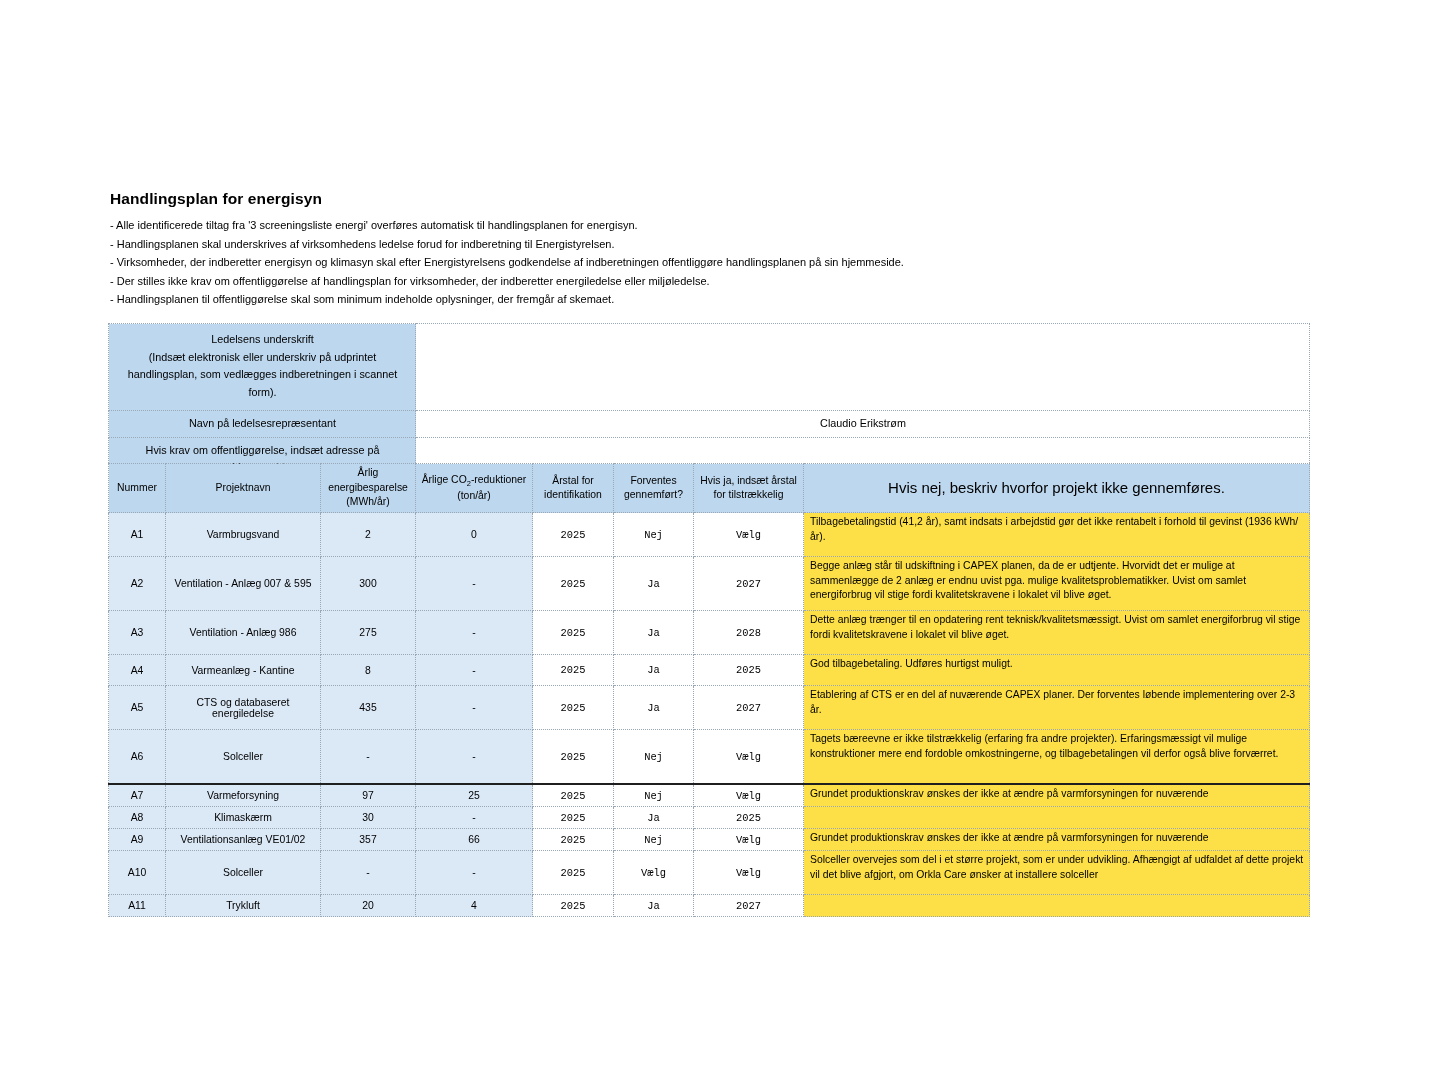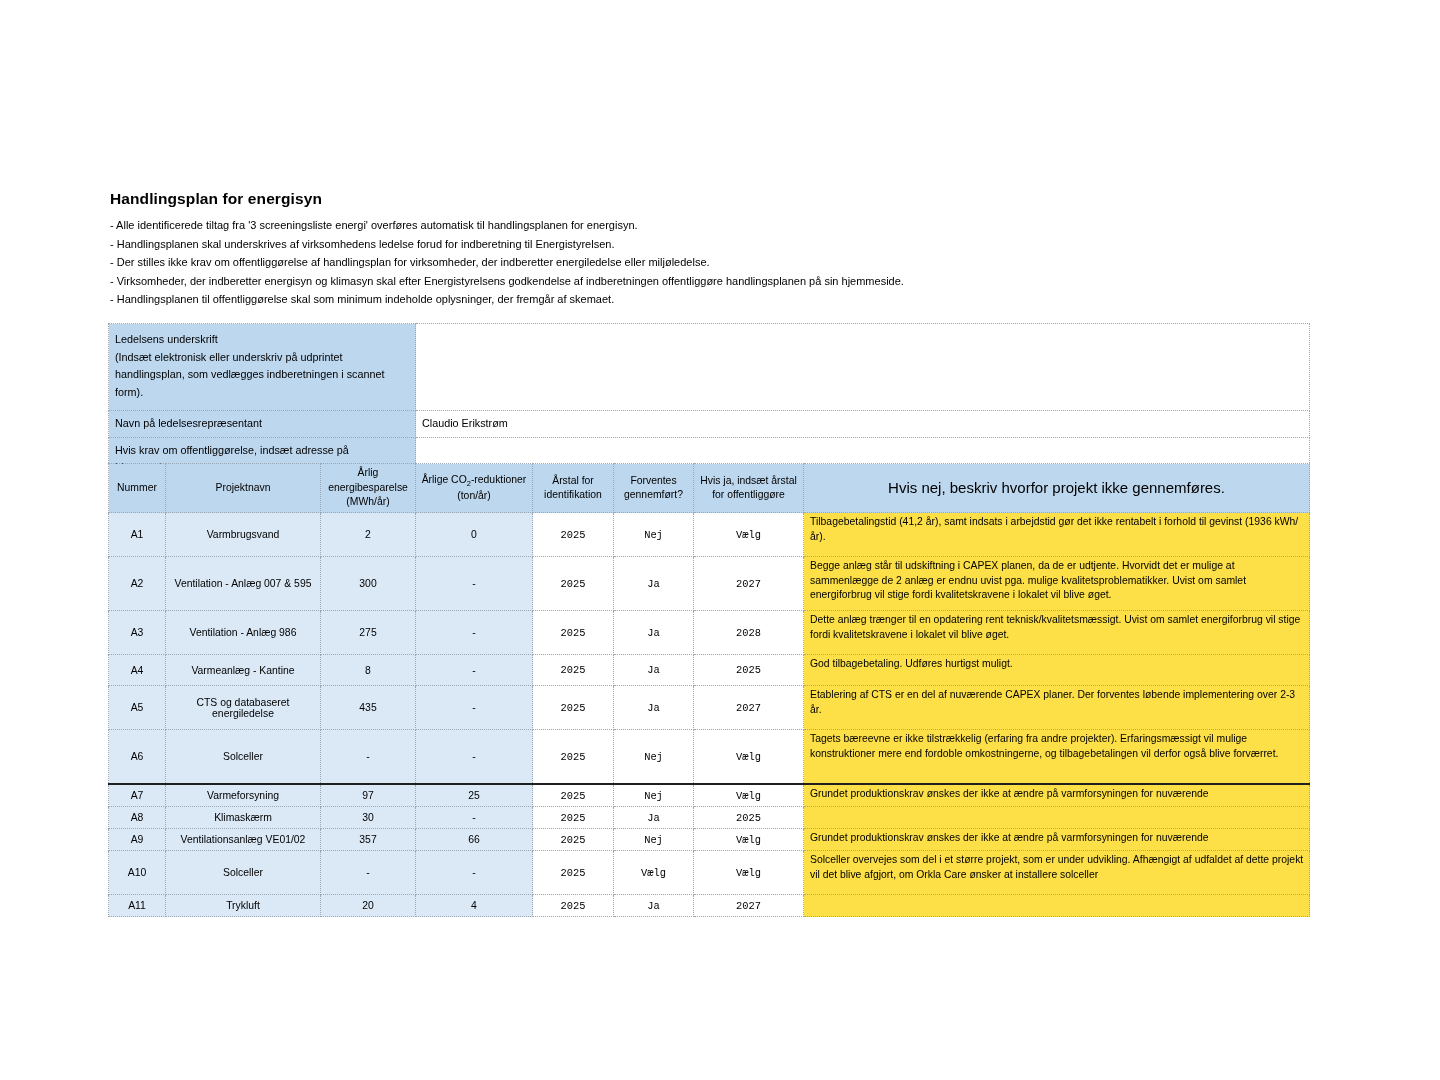--- a/index.html
+++ b/index.html
@@ -46,20 +46,21 @@
 
   
   .sig-block {
     position: absolute;
     left: 108px;
     top: 323px;
     width: 1202px;
     border-collapse: collapse;
     table-layout: fixed;
     font-size: 10.8px;
+    text-align: center;
   }
   .sig-block td {
     border: 1px dotted #9aa7b4;
     padding: 0;
     vertical-align: top;
   }
   .sig-label {
     width: 307px;
     background: #bdd7ee;
     padding: 7px 5px 7px 6px !important;
@@ -146,22 +147,22 @@
 </head>
 <body>
 
 <div id="page">
 
   <div class="title-block">
     <div class="doc-title">Handlingsplan for energisyn</div>
     <div>
       <p class="bullet-line">- Alle identificerede tiltag fra '3 screeningsliste energi'  overføres automatisk til handlingsplanen for energisyn.</p>
       <p class="bullet-line">- Handlingsplanen skal underskrives af virksomhedens ledelse forud for indberetning til Energistyrelsen.</p>
+      <p class="bullet-line">- Virksomheder, der indberetter energisyn og klimasyn skal efter Energistyrelsens godkendelse af indberetningen offentliggøre handlingsplanen på sin hjemmeside.</p>
       <p class="bullet-line">- Der stilles ikke krav om offentliggørelse af handlingsplan for virksomheder, der indberetter energiledelse eller miljøledelse.</p>
-      <p class="bullet-line">- Virksomheder, der indberetter energisyn og klimasyn skal efter Energistyrelsens godkendelse af indberetningen offentliggøre handlingsplanen på sin hjemmeside.</p>
       <p class="bullet-line">- Handlingsplanen til offentliggørelse skal som minimum indeholde oplysninger, der fremgår af skemaet.</p>
     </div>
   </div>
 
   <table class="sig-block">
     <colgroup>
         <col style="width:307px">
         <col>
       </colgroup>
     <tbody>
@@ -214,21 +215,21 @@
         <th>
           <div>Årstal for</div>
           <div>identifikation</div>
         </th>
         <th>
           <div>Forventes</div>
           <div>gennemført?</div>
         </th>
         <th>
           <div>Hvis ja, indsæt årstal</div>
-          <div>for offentliggøre</div>
+          <div>for tilstrækkelig</div>
         </th>
         <th class="hdr-comment">Hvis nej, beskriv hvorfor projekt ikke gennemføres.</th>
       </tr>
     </thead>
     <tbody>
         <tr class="rh-2">
           <td>A1</td>
           <td>Varmbrugsvand</td>
           <td>2</td>
           <td>0</td>

